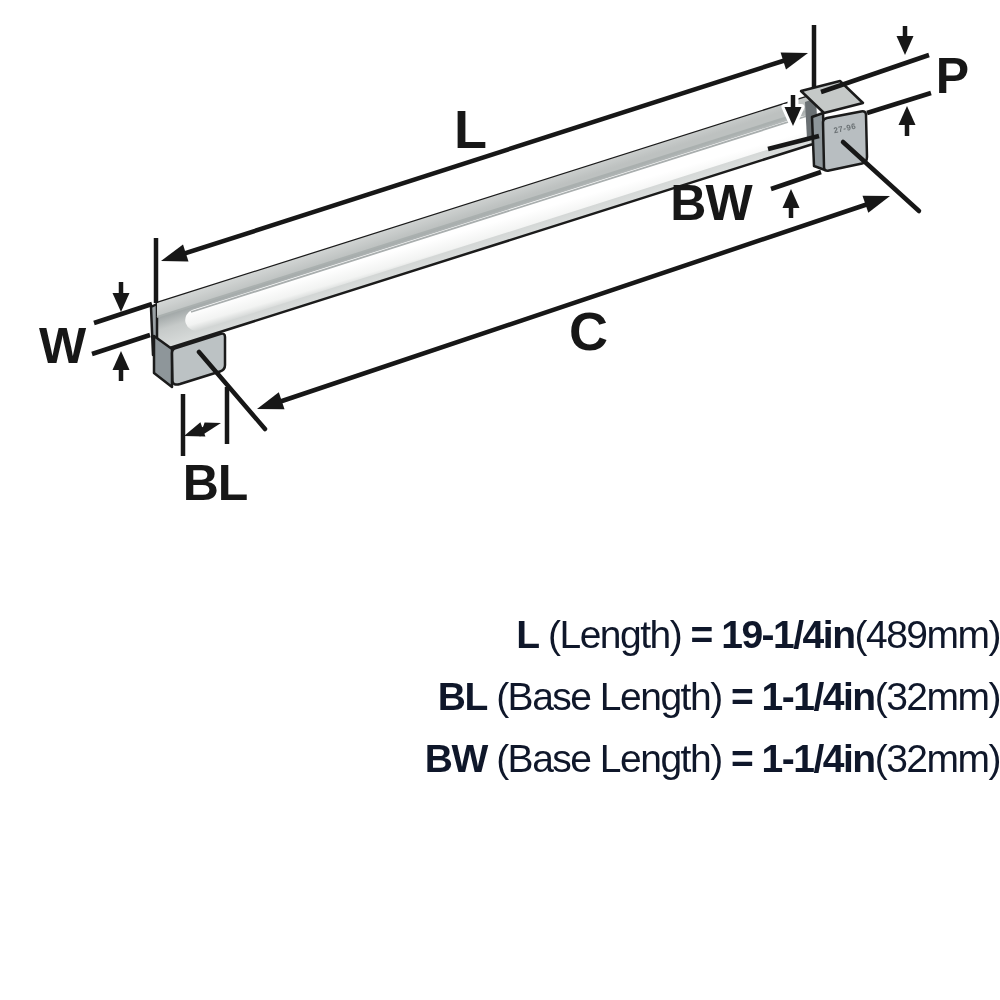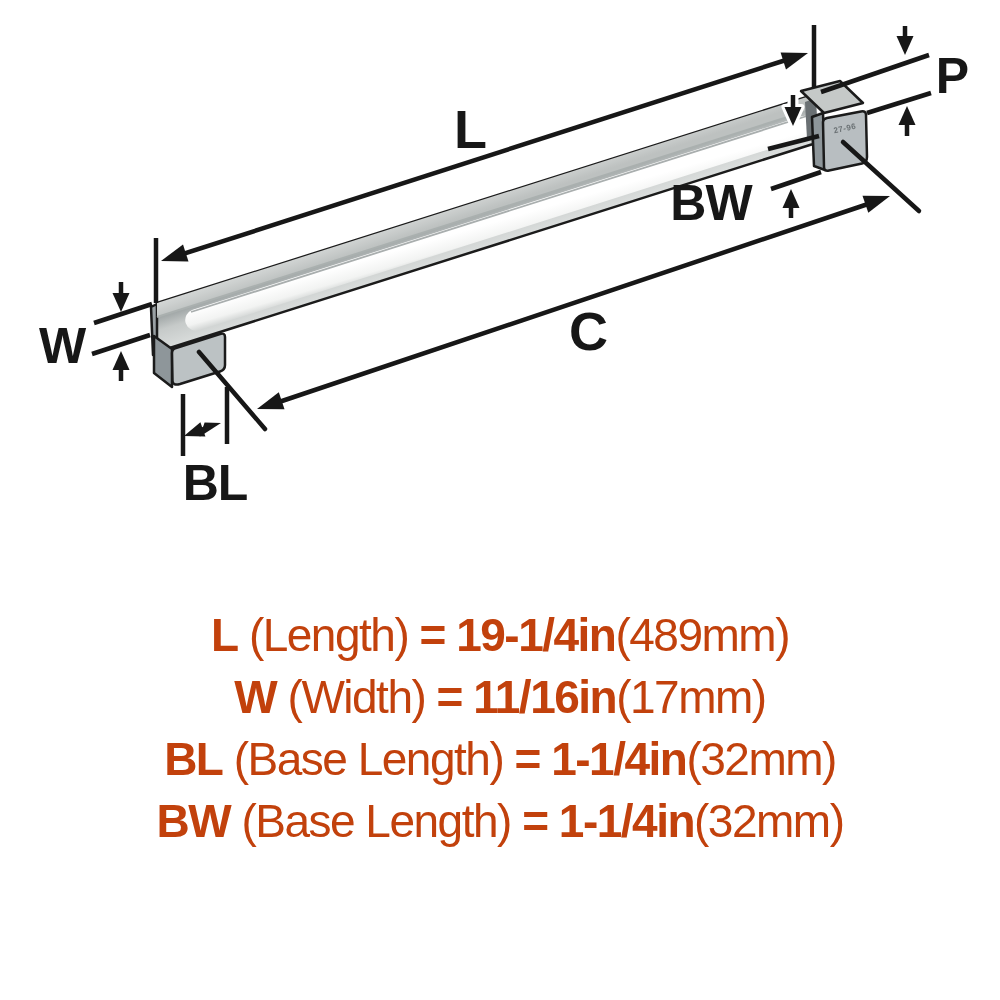--- a/index.html
+++ b/index.html
@@ -1,21 +1,21 @@
 <!DOCTYPE html>
 <html><head>
 <meta charset="utf-8">
 <style>
   html,body{margin:0;padding:0;background:#ffffff;}
   .stage{position:relative;width:1000px;height:1000px;background:#ffffff;overflow:hidden;
          font-family:"Liberation Sans", sans-serif;}
   .diagram-svg{position:absolute;top:0;left:0;}
   .dim-label{font-family:"Liberation Sans", sans-serif;font-weight:700;fill:#171717;letter-spacing:-1px;}
-  .legend{position:absolute;top:604px;left:0;width:1000px;text-align:center;color:#c2410c;
-          font-size:46px;line-height:62px;letter-spacing:-1.5px;white-space:nowrap;}
+  .legend{position:absolute;top:604px;left:0;width:1000px;text-align:right;color:#0f172a;
+          font-size:39px;line-height:62px;letter-spacing:-1.5px;white-space:nowrap;}
   .legend-row{height:62px;}
   .sym,.eq,.imp{font-weight:700;}
   .nm,.met{font-weight:400;}
 </style>
 </head>
 <body>
 
 <div class="stage">
 
   <svg class="diagram-svg" width="1000" height="600" viewBox="0 0 1000 600">
@@ -126,26 +126,20 @@
   </svg>
 
   <div class="legend">
     <div class="legend-row">
       <span class="sym">L</span>
       <span class="nm">(Length)</span>
       <span class="eq">=</span>
       <span class="imp">19-1/4in</span><span class="met">(489mm)</span>
     </div>
     <div class="legend-row">
-      <span class="sym">W</span>
-      <span class="nm">(Width)</span>
-      <span class="eq">=</span>
-      <span class="imp">11/16in</span><span class="met">(17mm)</span>
-    </div>
-    <div class="legend-row">
       <span class="sym">BL</span>
       <span class="nm">(Base Length)</span>
       <span class="eq">=</span>
       <span class="imp">1-1/4in</span><span class="met">(32mm)</span>
     </div>
     <div class="legend-row">
       <span class="sym">BW</span>
       <span class="nm">(Base Length)</span>
       <span class="eq">=</span>
       <span class="imp">1-1/4in</span><span class="met">(32mm)</span>

